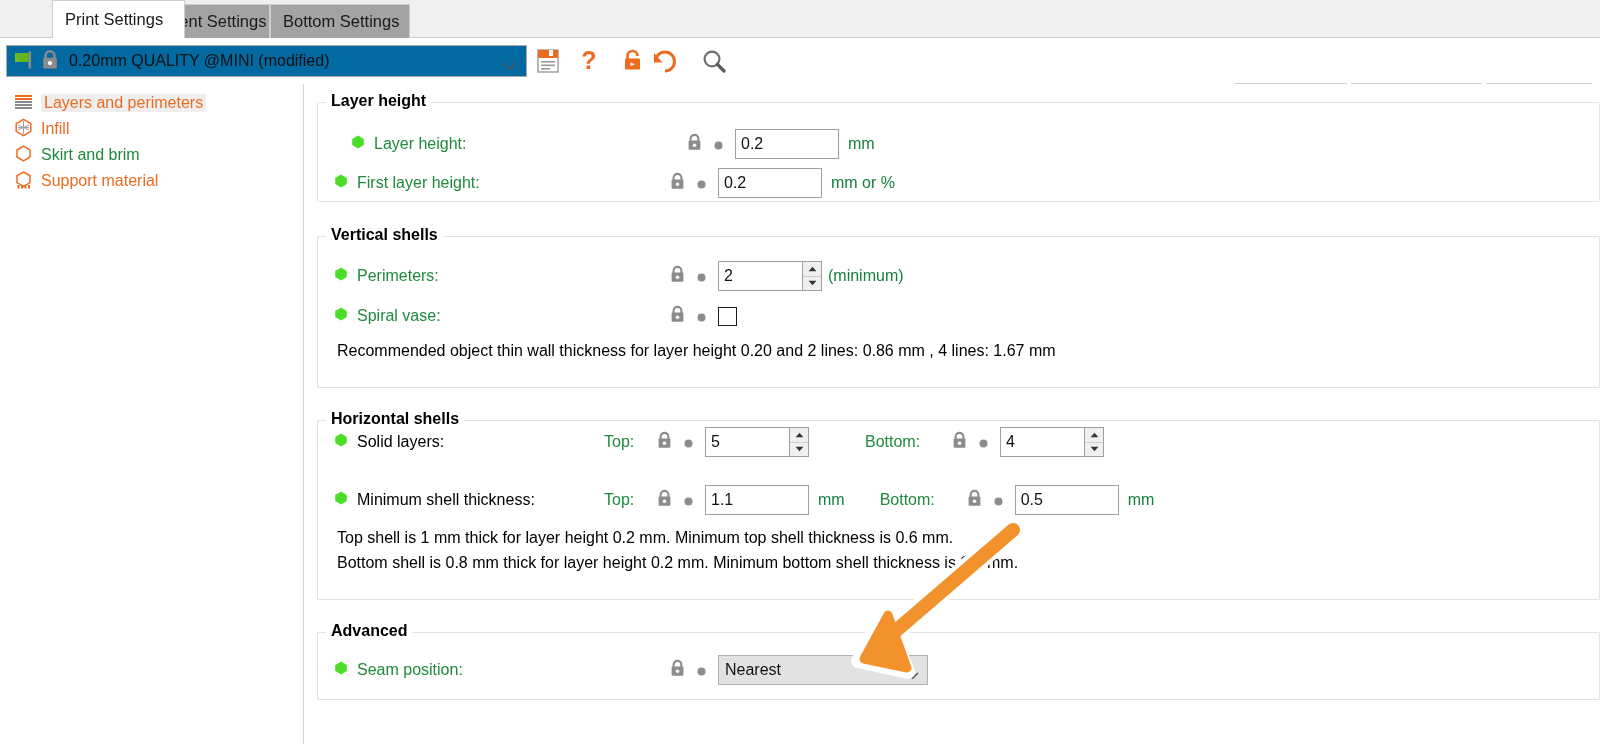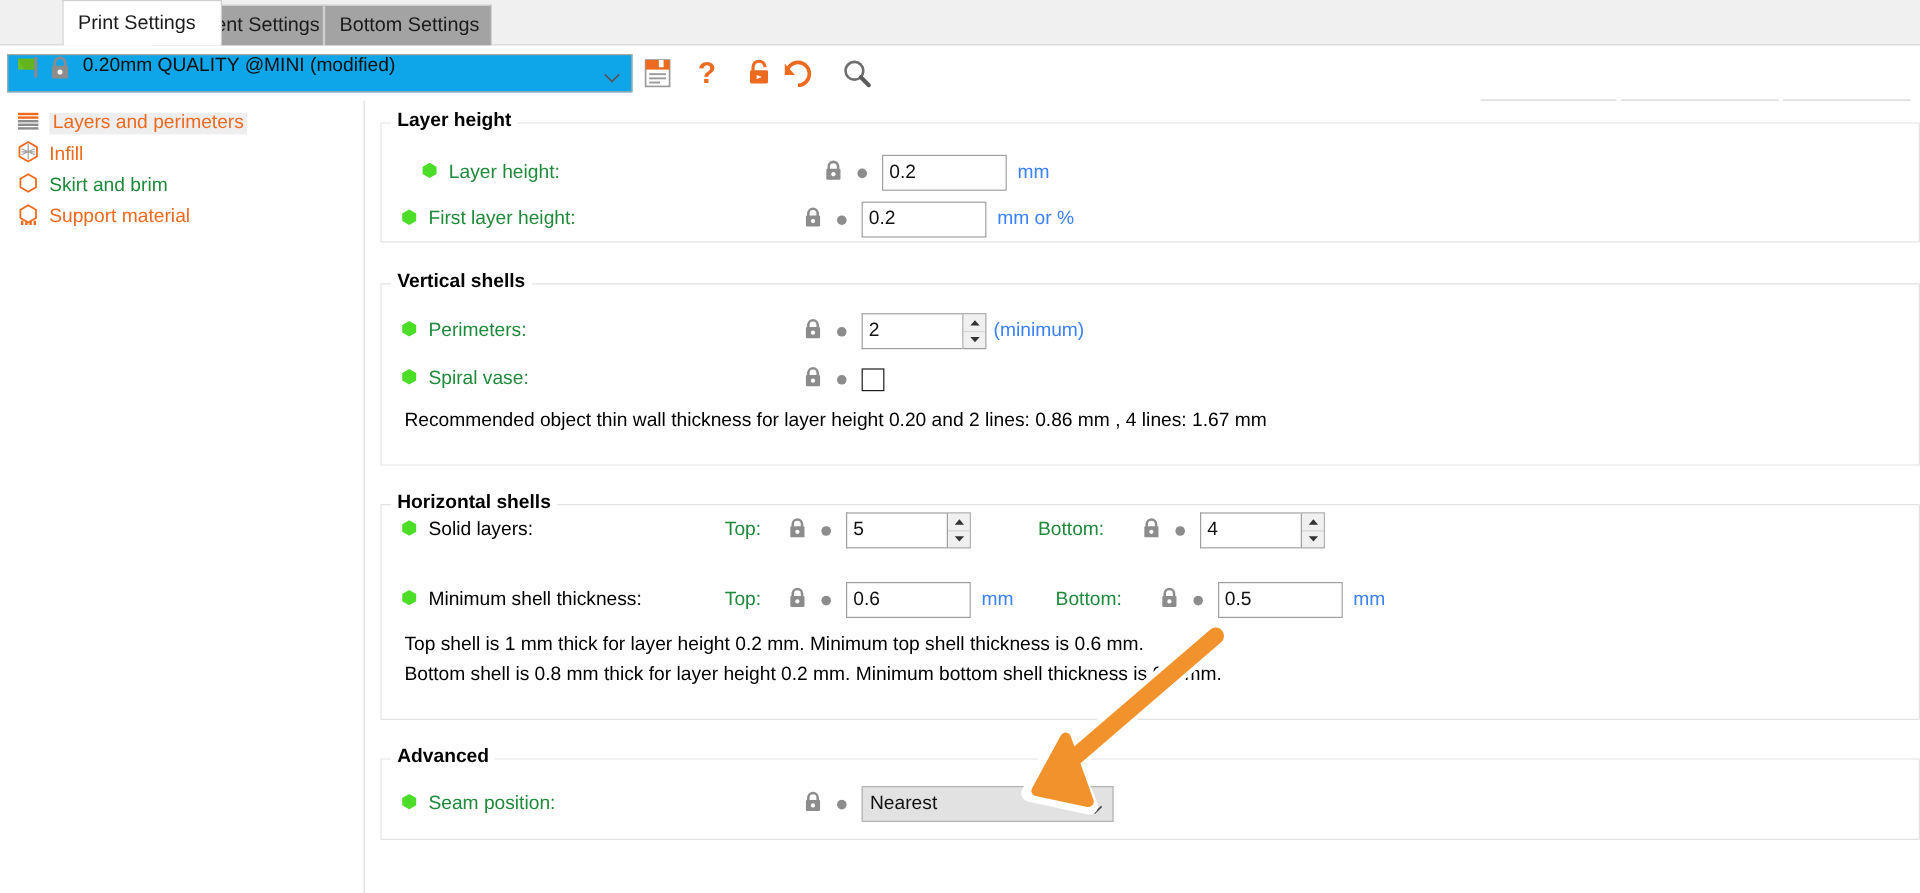--- a/index.html
+++ b/index.html
@@ -53,25 +53,25 @@
   .presetrow {
     position: absolute;
     left: 0; top: 38px;
     width: 1600px; height: 46px;
     background: #ffffff;
   }
   .combo-preset {
     position: absolute;
     left: 6px; top: 7px;
     width: 521px; height: 32px;
-    background: #0ea5e9;
+    background: #0369a1;
     border: 1px solid #a9a9a9;
     box-sizing: border-box;
     display: flex;
-    align-items: flex-start;
+    align-items: center;
   }
   .combo-preset .flag { margin-left: 7px; }
   .combo-preset .lockico { margin-left: 4px; }
   .combo-preset .ptext {
     margin-left: 9px;
     font-size: 16px;
     color: #111;
     white-space: nowrap;
   }
   .combo-preset .chev {
@@ -216,21 +216,21 @@
   }
   .spinbtns > div {
     flex: 1;
     display: flex;
     align-items: center;
     justify-content: center;
     background: #f0f0f0;
   }
   .spinbtns > div:first-child { border-bottom: 1px solid #cdcdcd; }
 
-  .unit { font-size: 16px; color: #3b82f6; margin-left: 9px; }
+  .unit { font-size: 16px; color: #15803d; margin-left: 9px; }
 
   .checkbox {
     width: 19px; height: 19px;
     border: 1px solid #1c1c1c;
     background: #ffffff;
     box-sizing: border-box;
   }
 
   .combo-field {
     height: 30px;
@@ -636,21 +636,21 @@
             <rect x="2.6" y="7.6" width="11.8" height="9.2" rx="1" fill="#8c8c8c"></rect>
             <circle cx="8.5" cy="12.2" r="1.8" fill="#ffffff"></circle>
           </svg>
         </span>
         <span>
           <svg width="9" height="9" viewBox="0 0 9 9">
               <circle cx="4.5" cy="4.5" r="4" fill="#8c8c8c"></circle>
             </svg>
         </span>
       </span>
-      <span class="txtbox" style="width:104px;margin-left:12px;">0.6</span>
+      <span class="txtbox" style="width:104px;margin-left:12px;">1.1</span>
       <span class="unit">mm</span>
       <span class="green" style="margin-left:35px;width:86px;font-size:16px;">Bottom:</span>
       <span class="lockdot">
         <span>
           <svg width="17" height="19" viewBox="0 0 17 19">
             <path d="M4.6 8 V5.8 a3.9 3.9 0 0 1 7.8 0 V8" fill="none" stroke="#8c8c8c" stroke-width="2.1"></path>
             <rect x="2.6" y="7.6" width="11.8" height="9.2" rx="1" fill="#8c8c8c"></rect>
             <circle cx="8.5" cy="12.2" r="1.8" fill="#ffffff"></circle>
           </svg>
         </span>

